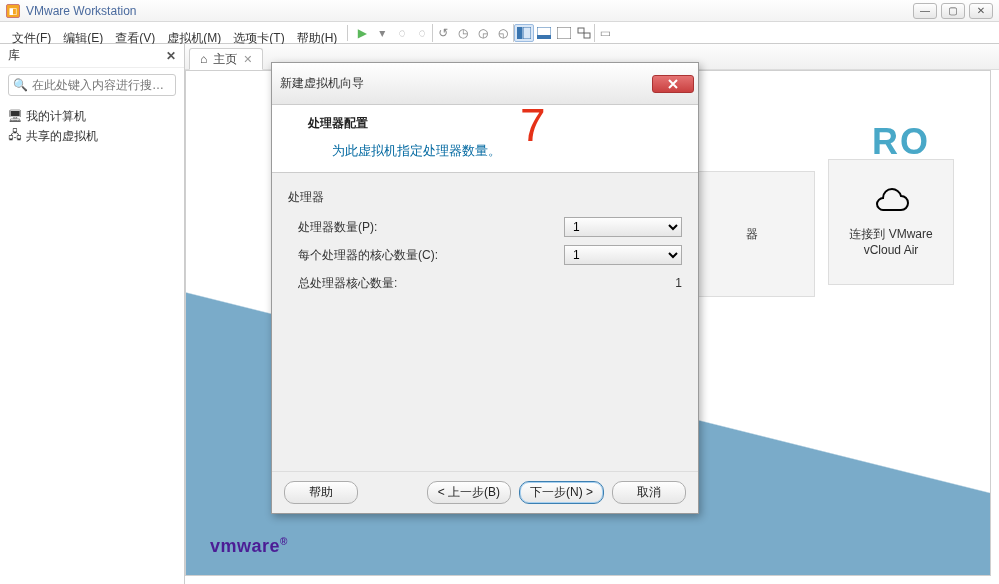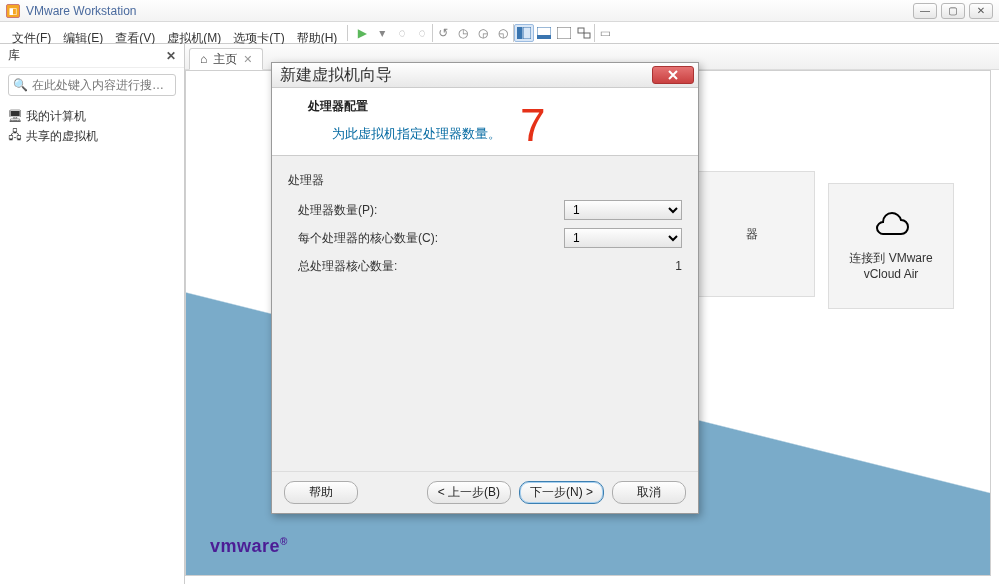--- a/index.html
+++ b/index.html
@@ -39,27 +39,27 @@
     .tabstrip { height: 26px; background: linear-gradient(#fdfdfd,#f0f0f0); border-bottom: 1px solid #dcdcdc; display: flex; align-items: flex-end; }
     .tab { margin: 2px 3px -1px 4px; height: 22px; border: 1px solid #cfcfcf; border-bottom: 1px solid #fff; background: #fff; padding: 0 10px; display: flex; align-items: center; gap: 6px; font-size: 12px; color: #444; border-top-left-radius: 3px; border-top-right-radius: 3px; }
     .tab .tab-x { color: #999; font-size: 11px; }
 
     
     .home-bg { position: absolute; left: 0; right: 8px; top: 26px; bottom: 8px; border: 1px solid #cfcfcf; background: #fff; overflow: hidden; }
     .diag { position: absolute; inset: 0; background: linear-gradient(14deg, #7aabc9 0%, #7aabc9 40%, #fff 40.2%, #fff 100%); }
     .pro { position: absolute; right: 60px; top: 50px; font-size: 36px; font-weight: bold; color: #49a8c8; letter-spacing: 2px; }
     .tile { position: absolute; width: 126px; height: 126px; background: #f4f4f4; border: 1px solid #ddd; display: flex; flex-direction: column; align-items: center; justify-content: center; font-size: 12px; color: #333; text-align: center; gap: 10px; }
     .tile1 { right: 175px; top: 100px; }
-    .tile2 { right: 36px; top: 112px; }
+    .tile2 { right: 36px; top: 88px; }
     .cloud { width: 40px; height: 28px; }
     .vmware-logo { position: absolute; left: 24px; bottom: 18px; font-size: 18px; color: #4c1d95; font-weight: 600; letter-spacing: 0.5px; user-select: none; }
 
     
     .dialog { position: absolute; left: 271px; top: 62px; width: 428px; height: 452px; border: 1px solid #9a9a9a; background: #f0f0f0; box-shadow: 2px 3px 8px rgba(0,0,0,0.3); display: flex; flex-direction: column; }
-    .dlg-title { height: 25px; background: linear-gradient(#fff,#e8e8e8); border-bottom: 1px solid #ccc; display: flex; align-items: center; font-size: 16px; color: #333; padding: 0 4px 0 8px; }
+    .dlg-title { height: 42px; background: linear-gradient(#fff,#e8e8e8); border-bottom: 1px solid #ccc; display: flex; align-items: center; font-size: 12px; color: #333; padding: 0 4px 0 8px; }
     .dlg-close { margin-left: auto; width: 42px; height: 18px; border-radius: 3px; background: linear-gradient(#e57373,#c94040); border: 1px solid #a33; display: flex; align-items: center; justify-content: center; color: #fff; cursor: default; }
     .dlg-header { background: #fff; border-bottom: 1px solid #ccc; padding: 10px 16px 12px 36px; }
     .dlg-h1 { font-size: 12px; font-weight: bold; color: #222; margin-bottom: 10px; }
     .dlg-h2 { font-size: 13px; color: #0369a1; padding-left: 24px; }
     .dlg-body { flex: 1; padding: 12px 16px; font-size: 12px; color: #333; }
     .grp-label { margin: 4px 0 8px 0; }
     .field-row { display: flex; align-items: center; height: 26px; margin-bottom: 2px; justify-content: space-between; }
     .field-row .fl { width: 180px; padding-left: 10px; }
     .sel { width: 118px; height: 20px; border: 1px solid #aaa; background: linear-gradient(#fefefe,#e6e6e6); font-size: 12px; padding: 0 4px; }
     .static-val { padding-left: 2px; }
@@ -157,20 +157,21 @@
     <div class="tabstrip">
       <div class="tab">
         <span>⌂</span>
         <span>主页</span>
         <span class="tab-x">✕</span>
       </div>
     </div>
 
     <div class="home-bg">
       <div class="diag"></div>
+      <div class="pro">RO</div>
       <div class="tile tile1">
         <span>器</span>
       </div>
       <div class="tile tile2">
         <svg class="cloud" viewBox="0 0 40 28">
           <path d="M30 22c4 0 7-3 7-7s-3-7-7-7c-1-4-5-7-9-7-5 0-9 4-9 9-3 0-6 3-6 6s3 6 6 6h18z" fill="none" stroke="#000" stroke-width="2"></path>
         </svg>
         <span style="padding:0 8px">连接到 VMware vCloud Air</span>
       </div>
       <div class="vmware-logo"><span>vmware</span><sup style="font-size:10px">®</sup></div>

